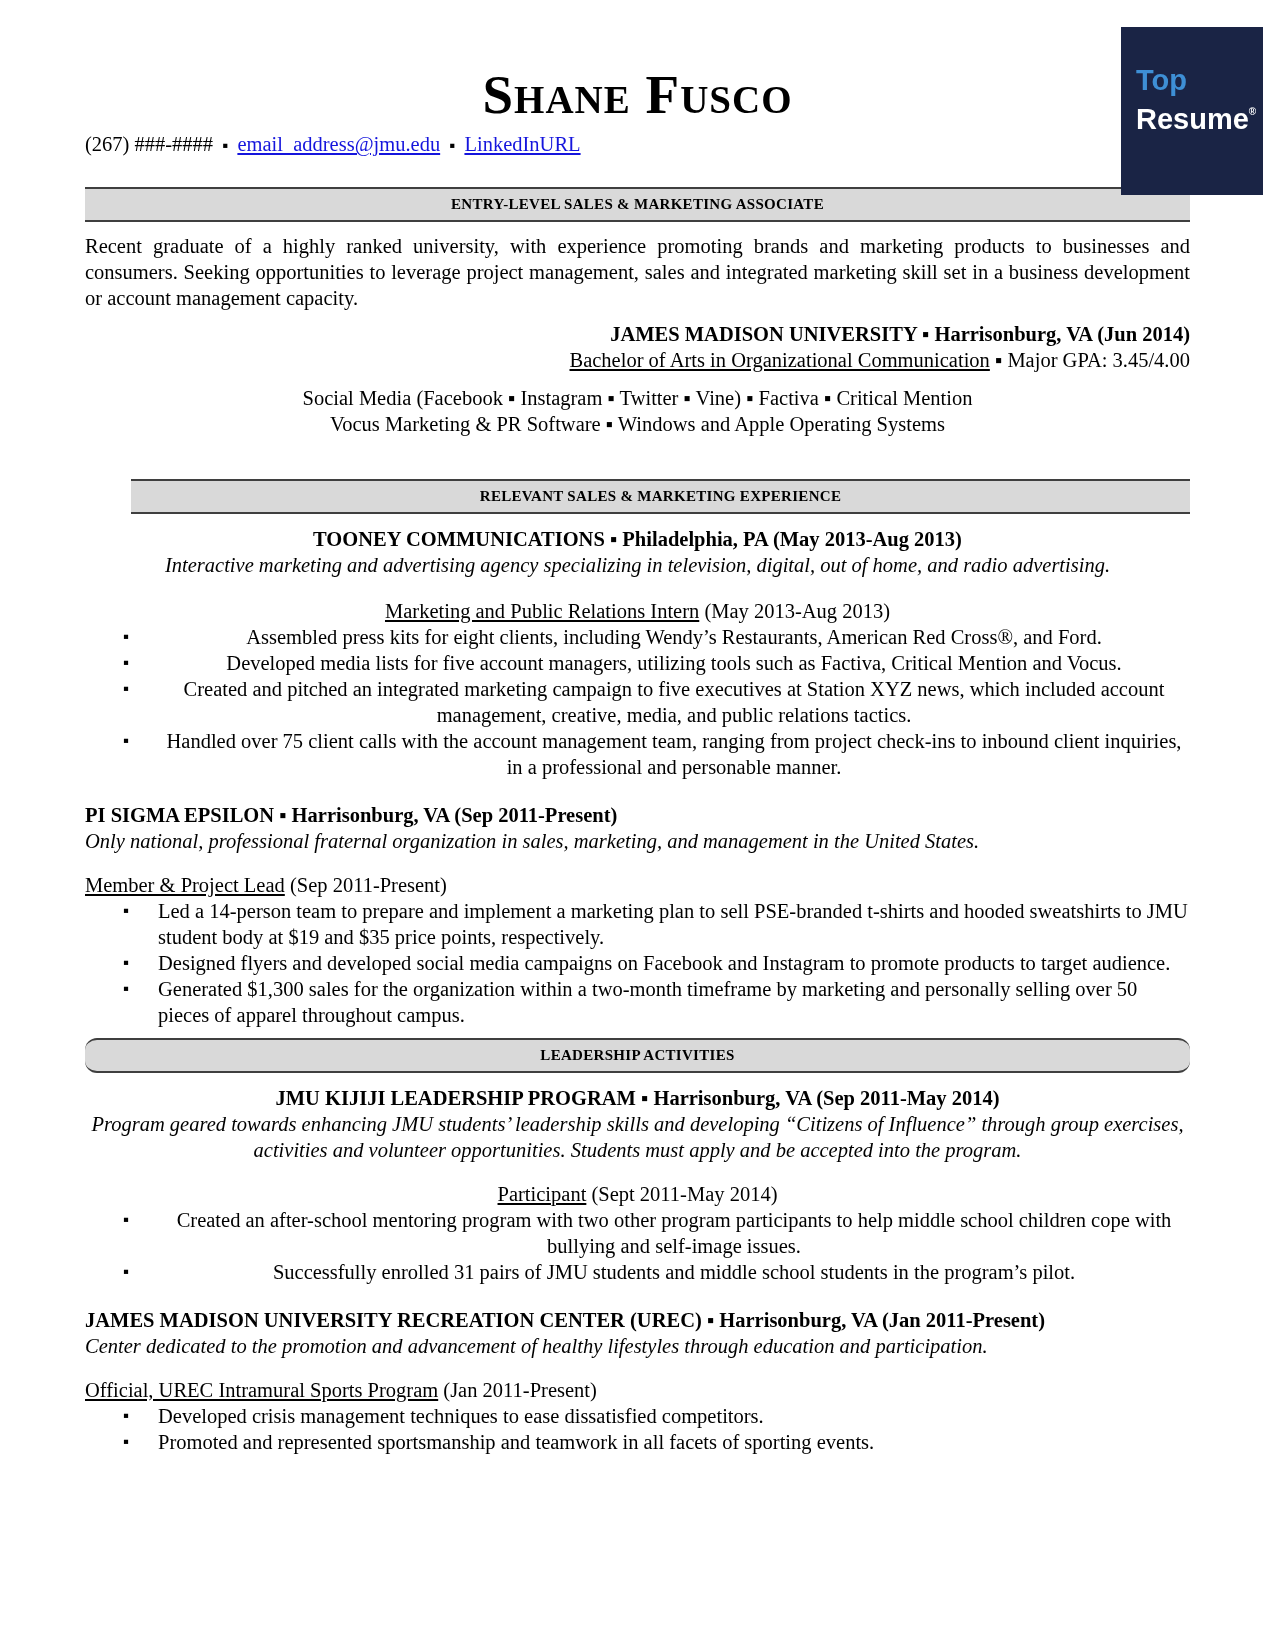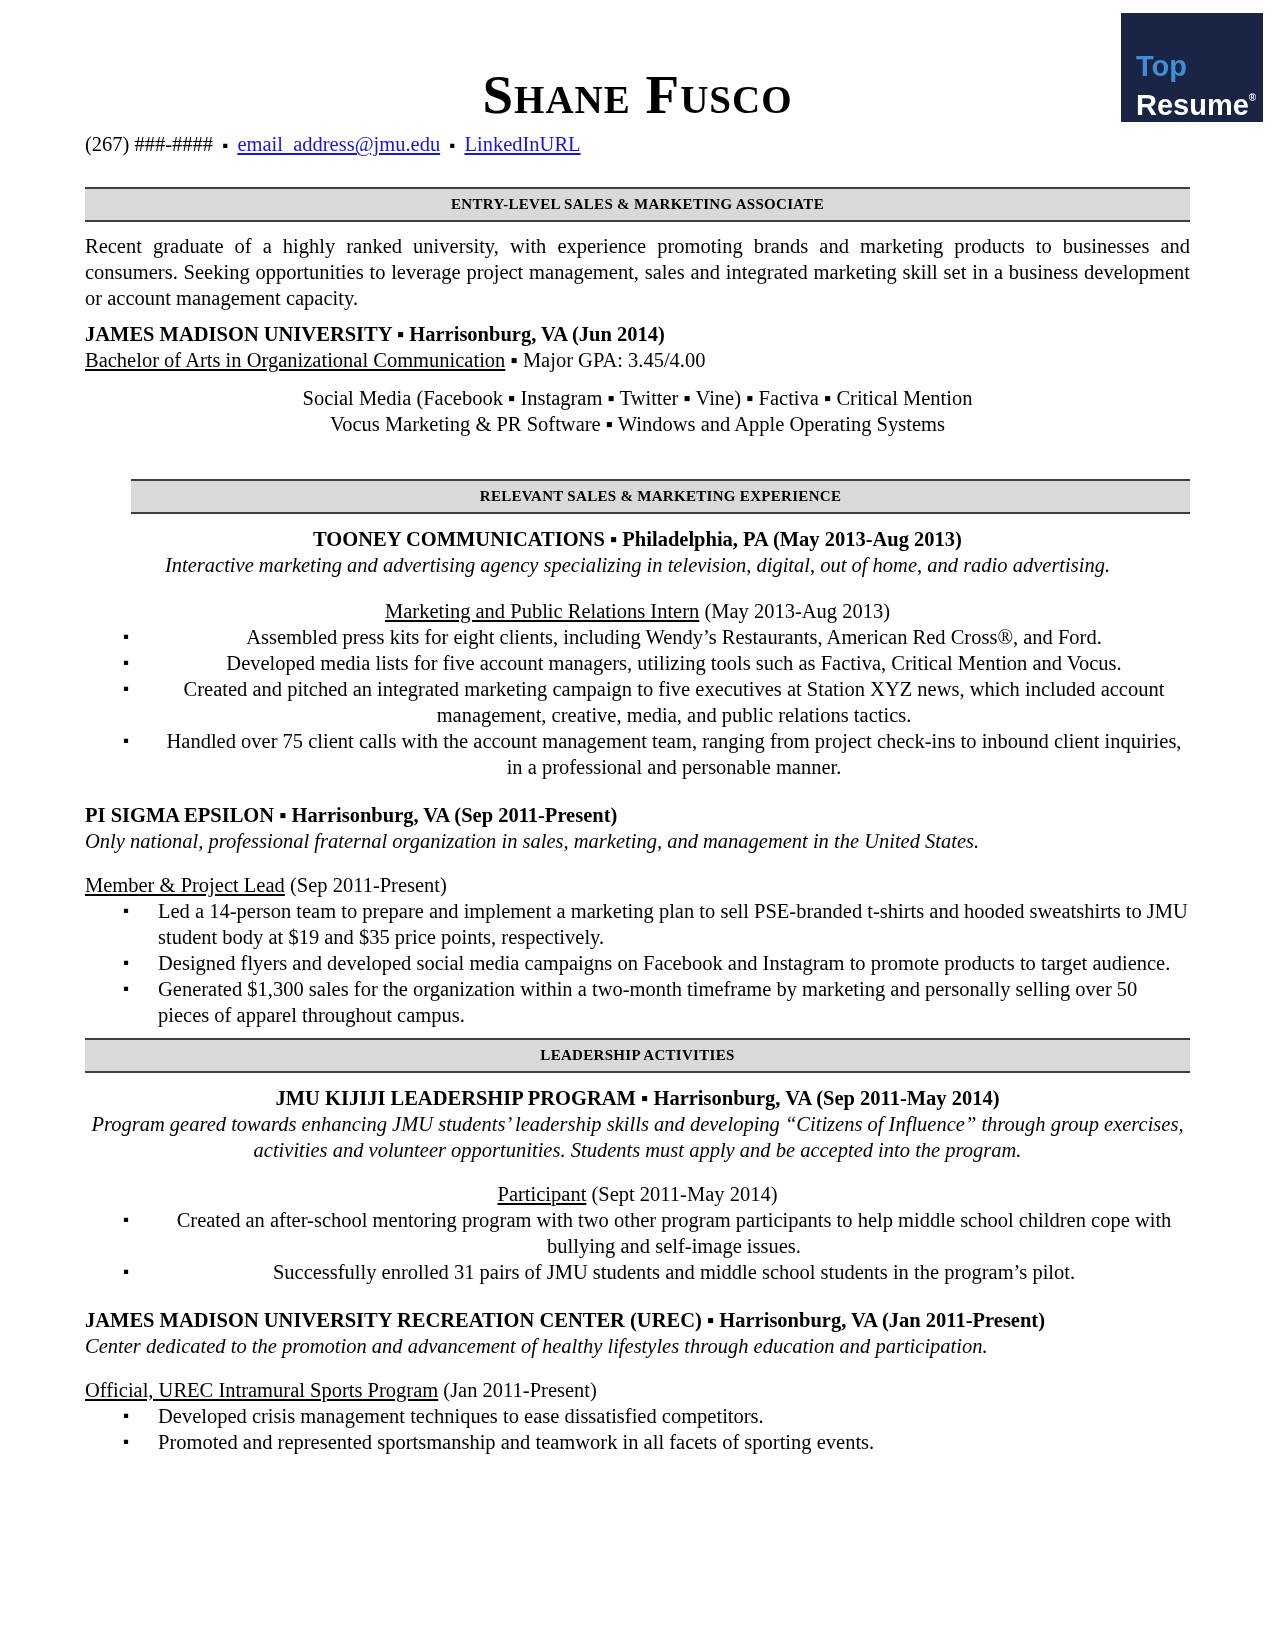--- a/index.html
+++ b/index.html
@@ -16,47 +16,47 @@
     margin-top: 72px; text-align: center;
     font-variant: small-caps; font-weight: bold;
     font-size: 55px; line-height: 46px; letter-spacing: 1px;
   }
   .contact { margin-top: 13px; }
   .contact a { color: var(--link, #1515dd); text-decoration: underline; }
   .sep { color: #000; padding: 0 4px; font-size: 17px; }
 
   
   .logo {
-    position: absolute; left: 1121px; top: 13px;
-    width: 142px; height: 109px;
+    position: absolute; left: 1121px; top: 27px;
+    width: 142px; height: 168px;
     background: var(--logo-bg, #1a2445);
     font-family: "Liberation Sans", sans-serif;
     font-weight: bold; font-size: 29px; line-height: 31px;
     box-sizing: border-box; padding: 38px 0 0 15px; color: #fff;
   }
   .logo .top { color: var(--logo-blue, #3e8fd5); }
   .logo sup { font-size: 10px; vertical-align: 14px; }
 
   
   .bar {
     background: var(--bar-bg, #d9d9d9);
     border-top: 2px solid var(--bar-border, #3f3f3f);
     border-bottom: 2px solid var(--bar-border, #3f3f3f);
     text-align: center; font-weight: bold;
     font-size: 15px; line-height: 25px; padding: 3px 0;
     letter-spacing: 0.3px;
   }
   .bar-objective  { margin-top: 28px; }
   .bar-education  { margin-top: 18px; }
   .bar-experience { margin-top: 42px; margin-left: 46px; }
-  .bar-leadership { margin-top: 10px; }
+  .bar-leadership { margin-top: 10px; border-radius: 12px; }
 
   .summary { margin-top: 11px; text-align: justify; }
 
-  .edu-center { margin-top: 10px; text-align: left; }
+  .edu-center { margin-top: 10px; text-align: right; }
   .skills     { margin-top: 12px; text-align: center; }
   .u { text-decoration: underline; }
 
   .job1 { margin-top: 12px; text-align: center; }
   .job-follow { margin-top: 22px; }
   .company { font-weight: bold; }
   .tagline { font-style: italic; }
   .role-line { margin-top: 18px; }
   .role-line.first { margin-top: 20px; }
 

